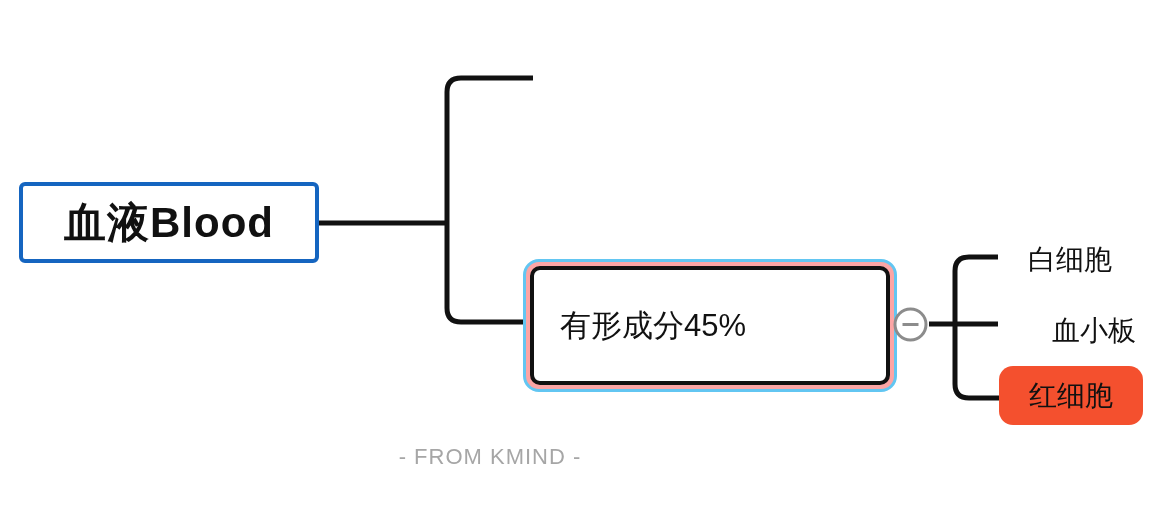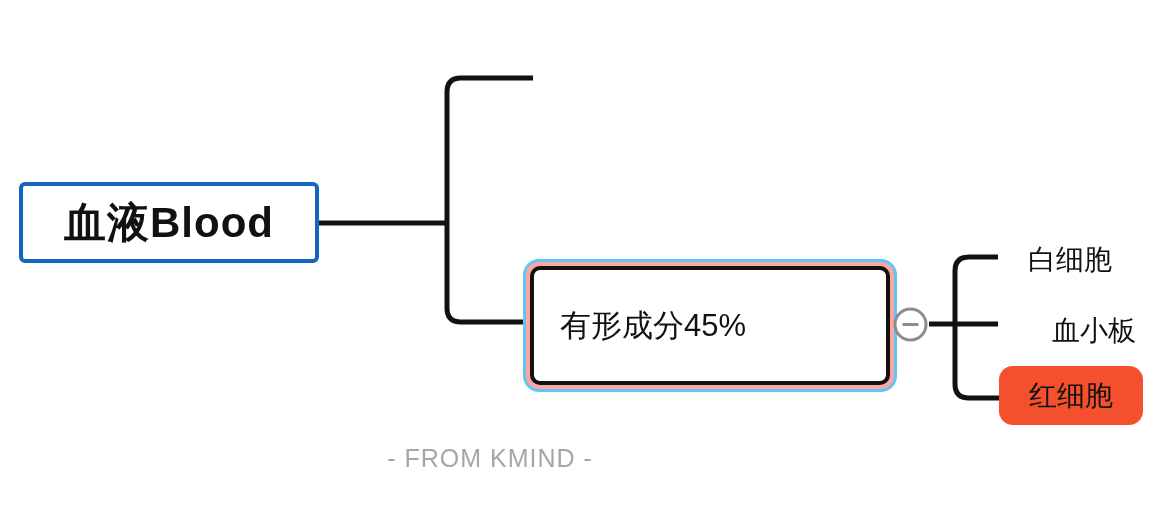--- a/index.html
+++ b/index.html
@@ -60,21 +60,21 @@
     left:999px;top:366px;width:144px;height:59px;
     background:var(--rbc-bg,#F4502E);
     border-radius:14px;
     display:flex;align-items:center;justify-content:center;
     font-size:28px;color:#111;
   }
 
   .watermark{
     position:absolute;left:0;top:444px;width:980px;
     text-align:center;color:var(--watermark-gray,#A6A6A6);
-    font-size:25px;letter-spacing:1px;
+    font-size:22px;letter-spacing:1px;
   }
 </style>
 </head>
 <body style="--root-border: #1565C0; --plasma-bg: #D4D400; --rbc-bg: #F4502E; --selection-blue: #62C6F2; --line-color: #111111; --collapse-gray: #8C8C8C; --watermark-gray: #A6A6A6;">
 
 <div class="canvas">
 
   <svg class="connectors" viewBox="0 0 1164 508" xmlns="http://www.w3.org/2000/svg" aria-hidden="true">
 
     <path d="M 319 223 H 449" fill="none" stroke="#111111" stroke-width="5"></path>

